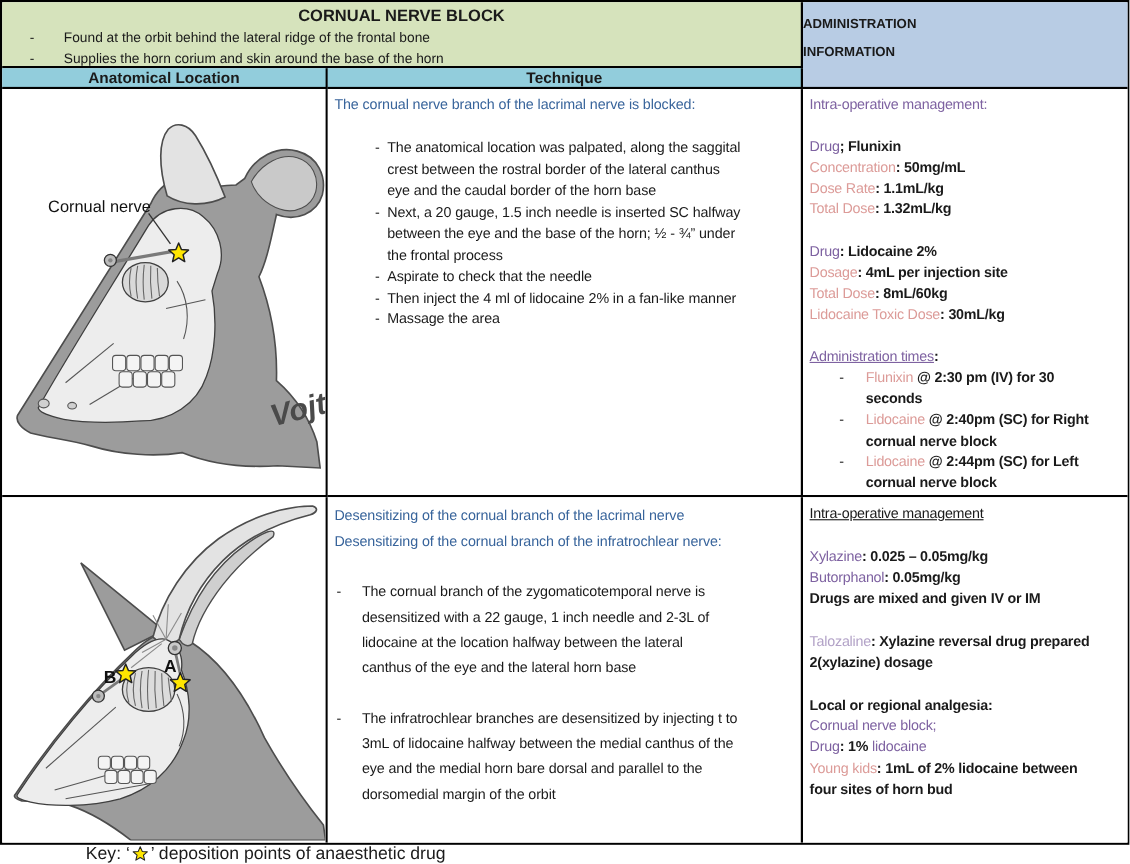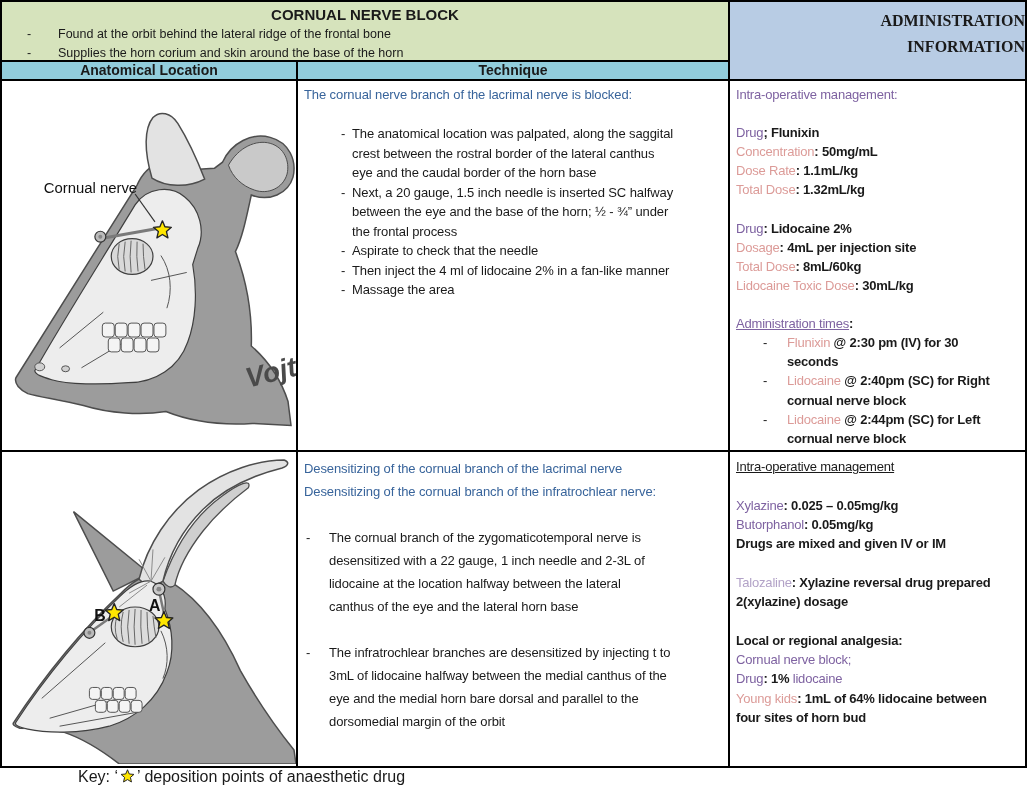--- a/index.html
+++ b/index.html
@@ -7,21 +7,21 @@
   .tbl{width:1027px;height:768px;box-sizing:border-box;border:2px solid var(--border,#000);
        display:grid;grid-template-columns:296px 432px 295px;grid-template-rows:60px 19px 371px 314px;}
   .cell{box-sizing:border-box;border-right:2px solid var(--border,#000);border-bottom:2px solid var(--border,#000);overflow:hidden;position:relative;background:#fff;}
   .nr{border-right:none;}
   .nb{border-bottom:none;}
   .green-hdr{grid-column:1/3;grid-row:1;background:var(--header-green,#d6e3bc);}
   .green-hdr .title{text-align:center;font-weight:bold;font-size:15px;line-height:20px;padding-top:3px;}
   .green-hdr .ln{font-size:12.5px;line-height:19px;position:relative;white-space:pre;}
   .green-hdr .ln.b{padding-left:56px;}
   .green-hdr .ln.b::before{content:"-";position:absolute;left:25px;}
-  .admin-hdr{grid-column:3;grid-row:1/3;background:var(--header-blue,#b8cce4);text-align:right;font-weight:bold;font-size:16px;line-height:26px;padding-top:6px;font-family:Liberation Serif, serif;}
+  .admin-hdr{grid-column:3;grid-row:1/3;background:var(--header-blue,#b8cce4);text-align:left;font-weight:bold;font-size:12px;line-height:26px;padding-top:6px;}
   .cyan-hdr{background:var(--header-cyan,#92cddc);font-weight:bold;font-size:14px;text-align:center;line-height:17px;}
   .txt{font-size:13px;letter-spacing:-0.1px;}
   .ln{position:relative;white-space:pre;}
   .tech1{line-height:19.5px;padding:4px 17px 0 6px;}
   .tech2{line-height:23px;padding:5px 0 0 6px;}
   .admin1{line-height:19.1px;padding:4px 0 0 6px;letter-spacing:-0.2px;}
   .admin2{line-height:19.3px;padding:5px 0 0 6px;letter-spacing:-0.2px;}
   .tech1 .ln.b,.tech1 .ln.c{padding-left:48px;}
   .tech1 .ln.b::before{content:"-";position:absolute;left:37px;}
   .tech2 .ln.b,.tech2 .ln.c{padding-left:25px;}
@@ -259,21 +259,21 @@
         <div class="ln p"><span class="s-pu">Xylazine</span><span class="s-bd">: 0.025 – 0.05mg/kg</span></div>
         <div class="ln p"><span class="s-pu">Butorphanol</span><span class="s-bd">: 0.05mg/kg</span></div>
         <div class="ln p"><span class="s-bd">Drugs are mixed and given IV or IM</span></div>
         <div class="ln g">&nbsp;</div>
         <div class="ln p"><span class="s-lp">Talozaline</span><span class="s-bd">: Xylazine reversal drug prepared</span></div>
         <div class="ln p"><span class="s-bd">2(xylazine) dosage</span></div>
         <div class="ln g">&nbsp;</div>
         <div class="ln p"><span class="s-bd">Local or regional analgesia:</span></div>
         <div class="ln p"><span class="s-pu">Cornual nerve block;</span></div>
         <div class="ln p"><span class="s-pu">Drug</span><span class="s-bd">: 1% </span><span class="s-pu">lidocaine</span></div>
-        <div class="ln p"><span class="s-pk">Young kids</span><span class="s-bd">: 1mL of 64% lidocaine between</span></div>
+        <div class="ln p"><span class="s-pk">Young kids</span><span class="s-bd">: 1mL of 2% lidocaine between</span></div>
         <div class="ln p"><span class="s-bd">four sites of horn bud</span></div>
       </div>
 
   </div>
 
   <div class="key-row">
     <span>Key: ‘</span>
     <span class="star-wrap">
       <svg width="15" height="15" viewBox="0 0 20 20">
           <use href="#star"></use>

